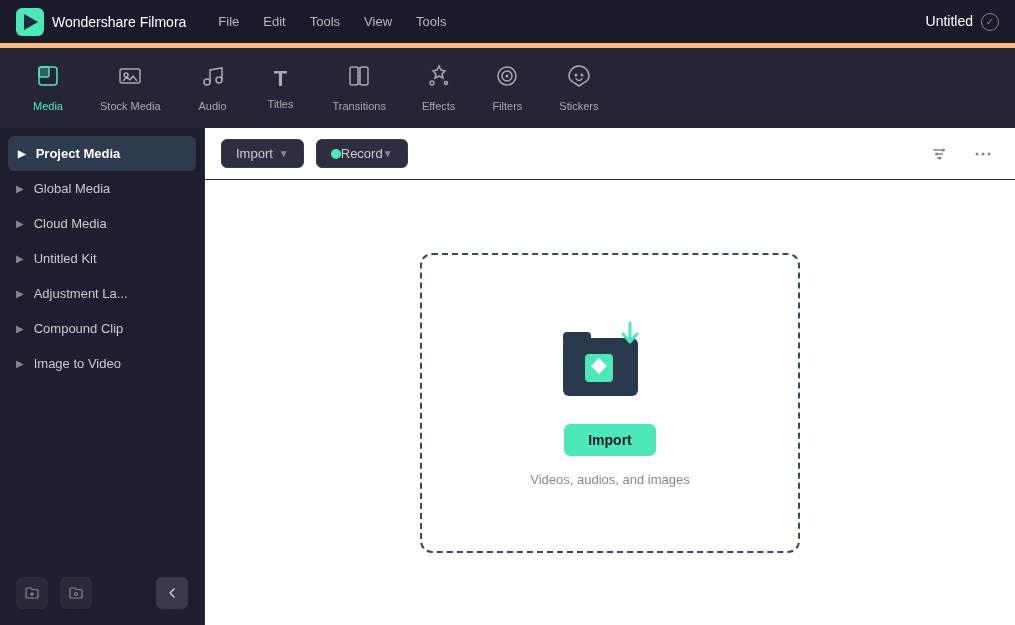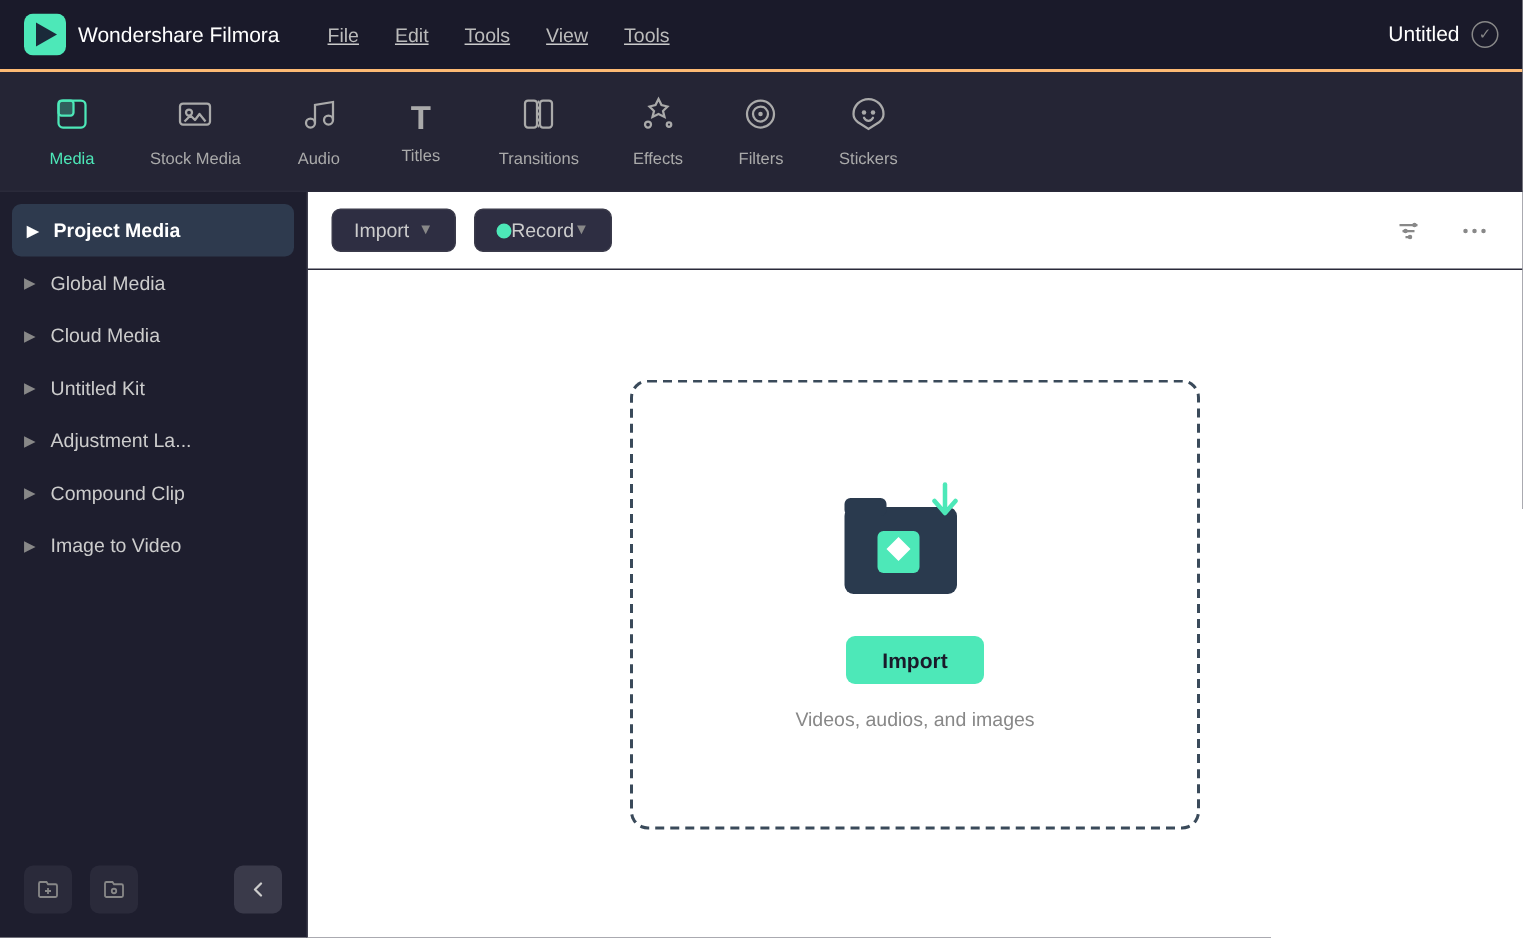--- a/index.html
+++ b/index.html
@@ -13,42 +13,41 @@
       user-select: none;
     }
 
     
     .titlebar {
       height: 48px;
       background: #1a1a2a;
       display: flex;
       align-items: center;
       padding: 0 16px;
-      border-bottom: 2px solid #fdba74;
+      border-bottom: 5px solid #fdba74;
     }
     .logo {
       display: flex;
       align-items: center;
       gap: 8px;
       margin-right: 32px;
     }
     .logo-icon {
       width: 28px;
       height: 28px;
     }
     .logo-text {
       color: #fff;
       font-size: 14px;
       font-weight: 500;
     }
     .menu-items {
       display: flex;
       gap: 24px;
       flex: 1;
-      text-decoration: underline;
     }
     .menu-item {
       color: #bbb;
       font-size: 13px;
       cursor: pointer;
     }
     .title-right {
       display: flex;
       gap: 8px;
     }

